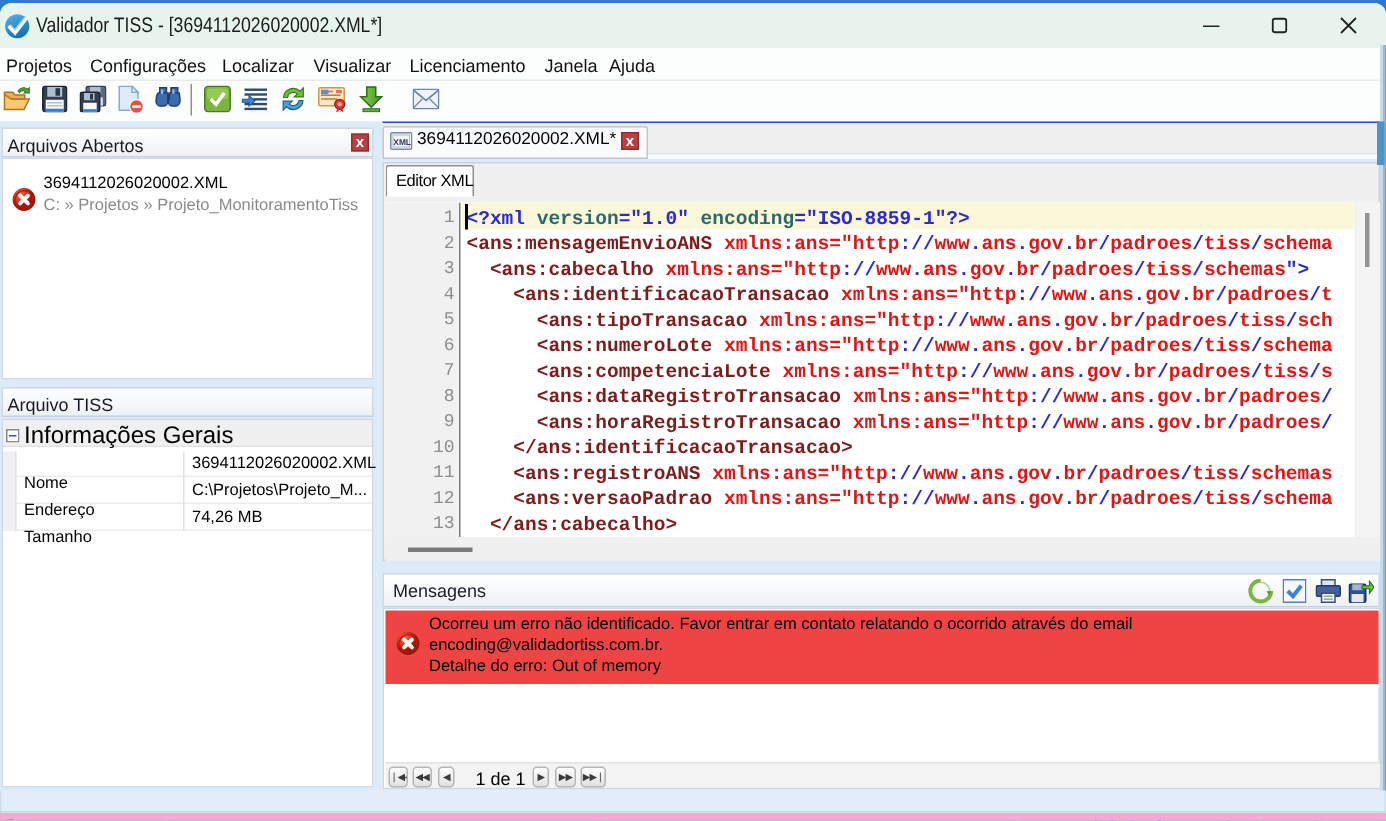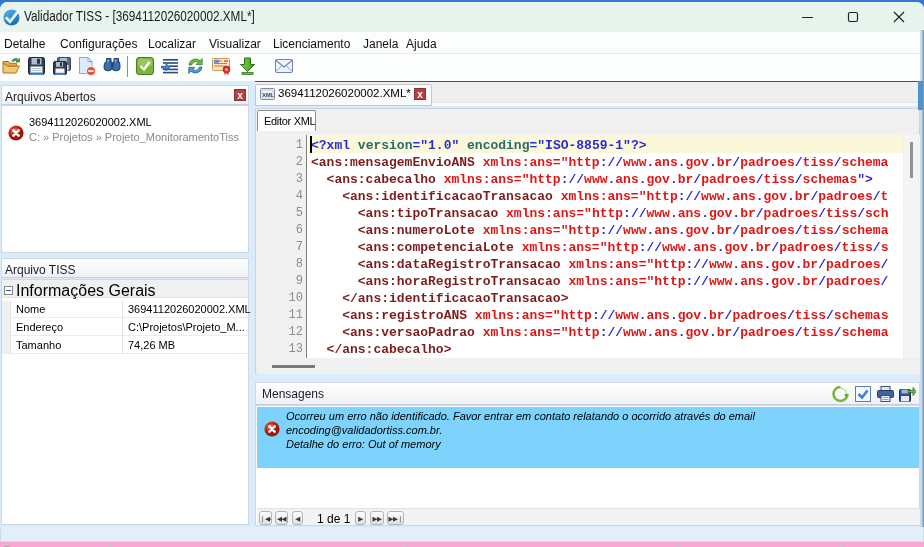--- a/index.html
+++ b/index.html
@@ -29,21 +29,21 @@
 }
 .hdr span { position:absolute; left:3px; top:4px; }
 
 .panelbody { position:absolute; background:#fff; border:1px solid #cdd8e4; }
 
 #openlist { left:1px; top:24px; width:248px; height:148px; }
 #ftitle { position:absolute; left:27px; top:10px; font-size:11px; color:#000; white-space:nowrap; }
 #fpath { position:absolute; left:27px; top:25px; font-size:11px; color:#8a8a8a; white-space:nowrap; }
 
 .prow { position:absolute; left:0; width:100%; height:17px; border-bottom:1px solid #ececec; font-size:11px; color:#000; white-space:nowrap; }
-.prow .lbl { position:absolute; left:14px; top:2px; }
+.prow .lbl { position:absolute; left:14px; top:15px; }
 .prow .val { position:absolute; left:126px; top:2px; }
 
 #tabbar { position:absolute; left:255px; top:0px; width:665px; height:22px; background:#efeff0; border-top:1px solid #1d4ed8; border-bottom:1px solid #e4e4e6; }
 #doctab { position:absolute; left:0px; top:2px; width:177px; height:22px; background:#fafbfc; border:1px solid #c5c5ca; border-radius:2px 2px 0 0; z-index:2; }
 #doctab .t { position:absolute; left:22px; top:2px; font-size:11.5px; color:#000; white-space:nowrap; }
 
 #editorpanel { position:absolute; left:255px; top:27px; width:665px; height:266px; background:#f0f0f0; border:1px solid #c9d4e1; }
 #edtab { position:absolute; left:1px; top:1px; width:59px; height:21px; background:#ffffff; border:1px solid #8e8e8e; border-bottom:none; border-radius:2px 2px 0 0; font-size:12px; color:#000; }
 #edtab span { position:absolute; left:6px; top:4px; font-size:11px; white-space:nowrap; letter-spacing:-0.3px; }
 #editor { position:absolute; left:1px; top:26px; width:646px; height:223px; background:#ffffff; overflow:hidden; }
@@ -53,21 +53,21 @@
 #line1bg { position:absolute; left:51px; top:0px; width:595px; height:18px; background:#fbf8d9; }
 .tg { color:#7c1c1c; } .at { color:#e01616; } .bl { color:#2b2bd4; } .pk { color:#2a6a6a; }
 
 #vsb { position:absolute; left:648px; top:26px; width:16px; height:223px; background:#f4f4f4; }
 #vsb .thumb { position:absolute; left:6px; top:7px; width:3px; height:36px; background:#939393; }
 #hsb { position:absolute; left:1px; top:249px; width:663px; height:16px; background:#f0f0f0; }
 #hsb .thumb { position:absolute; left:15px; top:7px; width:43px; height:3px; background:#7a7a7a; }
 
 #msghdr { left:255px; top:301px; width:665px; height:23px; }
 #msgbody { position:absolute; left:255px; top:324px; width:665px; height:121px; background:#fff; border:1px solid #cdd8e4; }
-#errblock { position:absolute; left:1px; top:1px; width:662px; height:61px; background:#7dd3fc;font-style:italic; }
+#errblock { position:absolute; left:1px; top:1px; width:662px; height:49px; background:#ef4444; }
 #errblock .l { position:absolute; left:29px; font-size:11px; color:#000; white-space:nowrap; }
 #pager { position:absolute; left:1px; top:102px; width:663px; height:17px; background:#f3f3f3; border-top:1px solid #e2e2e2; }
 .pbtn { position:absolute; top:2px; height:14px; background:linear-gradient(#ffffff,#e0e0e0); border:1px solid #b5b5b5; border-radius:3px; font-size:6.5px; color:#3a3a3a; text-align:center; line-height:13px; letter-spacing:-0.5px; overflow:hidden; }
 
 #statusbar { position:absolute; left:0; top:525px; width:924px; height:20px; background:#f9a8d4; border-top:1px solid #d9d9d9; font-size:11.5px; color:#000; white-space:nowrap;margin-top:14px; }
 .sep { position:absolute; top:3px; width:1px; height:14px; background:#c9c9c9; }
 </style>
 </head>
 <body>
 <div id="win">
@@ -90,21 +90,21 @@
       </svg>
     <svg class="capbtn" style="left:830px" width="46" height="30">
         <rect x="18.5" y="10.5" width="9" height="9" fill="none" stroke="#222" stroke-width="1.2" rx="1.5"></rect>
       </svg>
     <svg class="capbtn" style="left:876px" width="46" height="30">
         <path d="M18 10 L28 20 M28 10 L18 20" stroke="#222" stroke-width="1.2"></path>
       </svg>
   </div>
 
   <div id="menubar">
-    <div class="menu" style="left:4px">Detalhe</div>
+    <div class="menu" style="left:4px">Projetos</div>
     <div class="menu" style="left:60px">Configurações</div>
     <div class="menu" style="left:148px">Localizar</div>
     <div class="menu" style="left:209px">Visualizar</div>
     <div class="menu" style="left:273px">Licenciamento</div>
     <div class="menu" style="left:363px">Janela</div>
     <div class="menu" style="left:406px">Ajuda</div>
   </div>
 
   <div id="toolbar">
     <svg class="tbico" style="left:2px" width="19" height="19" viewBox="0 0 19 19">

